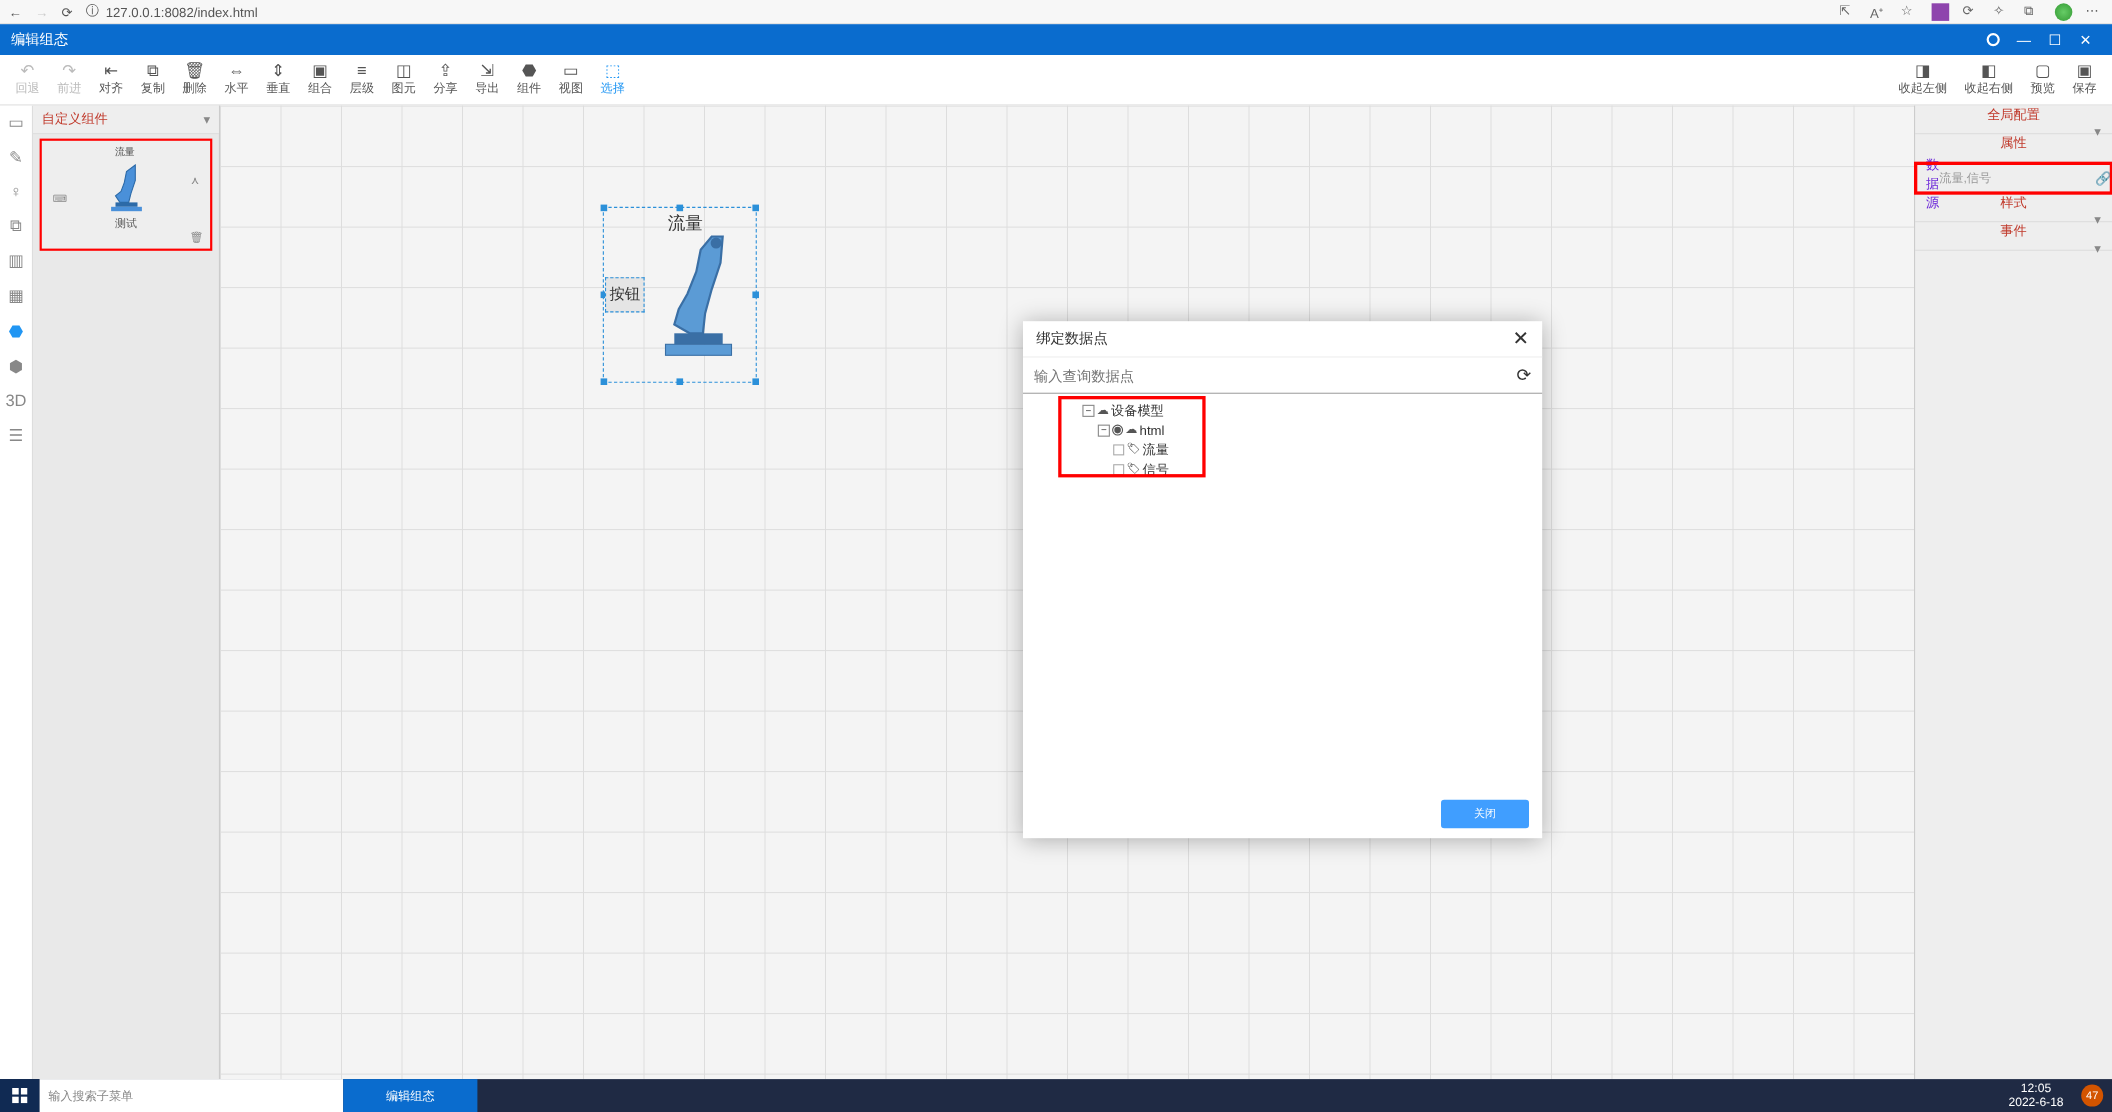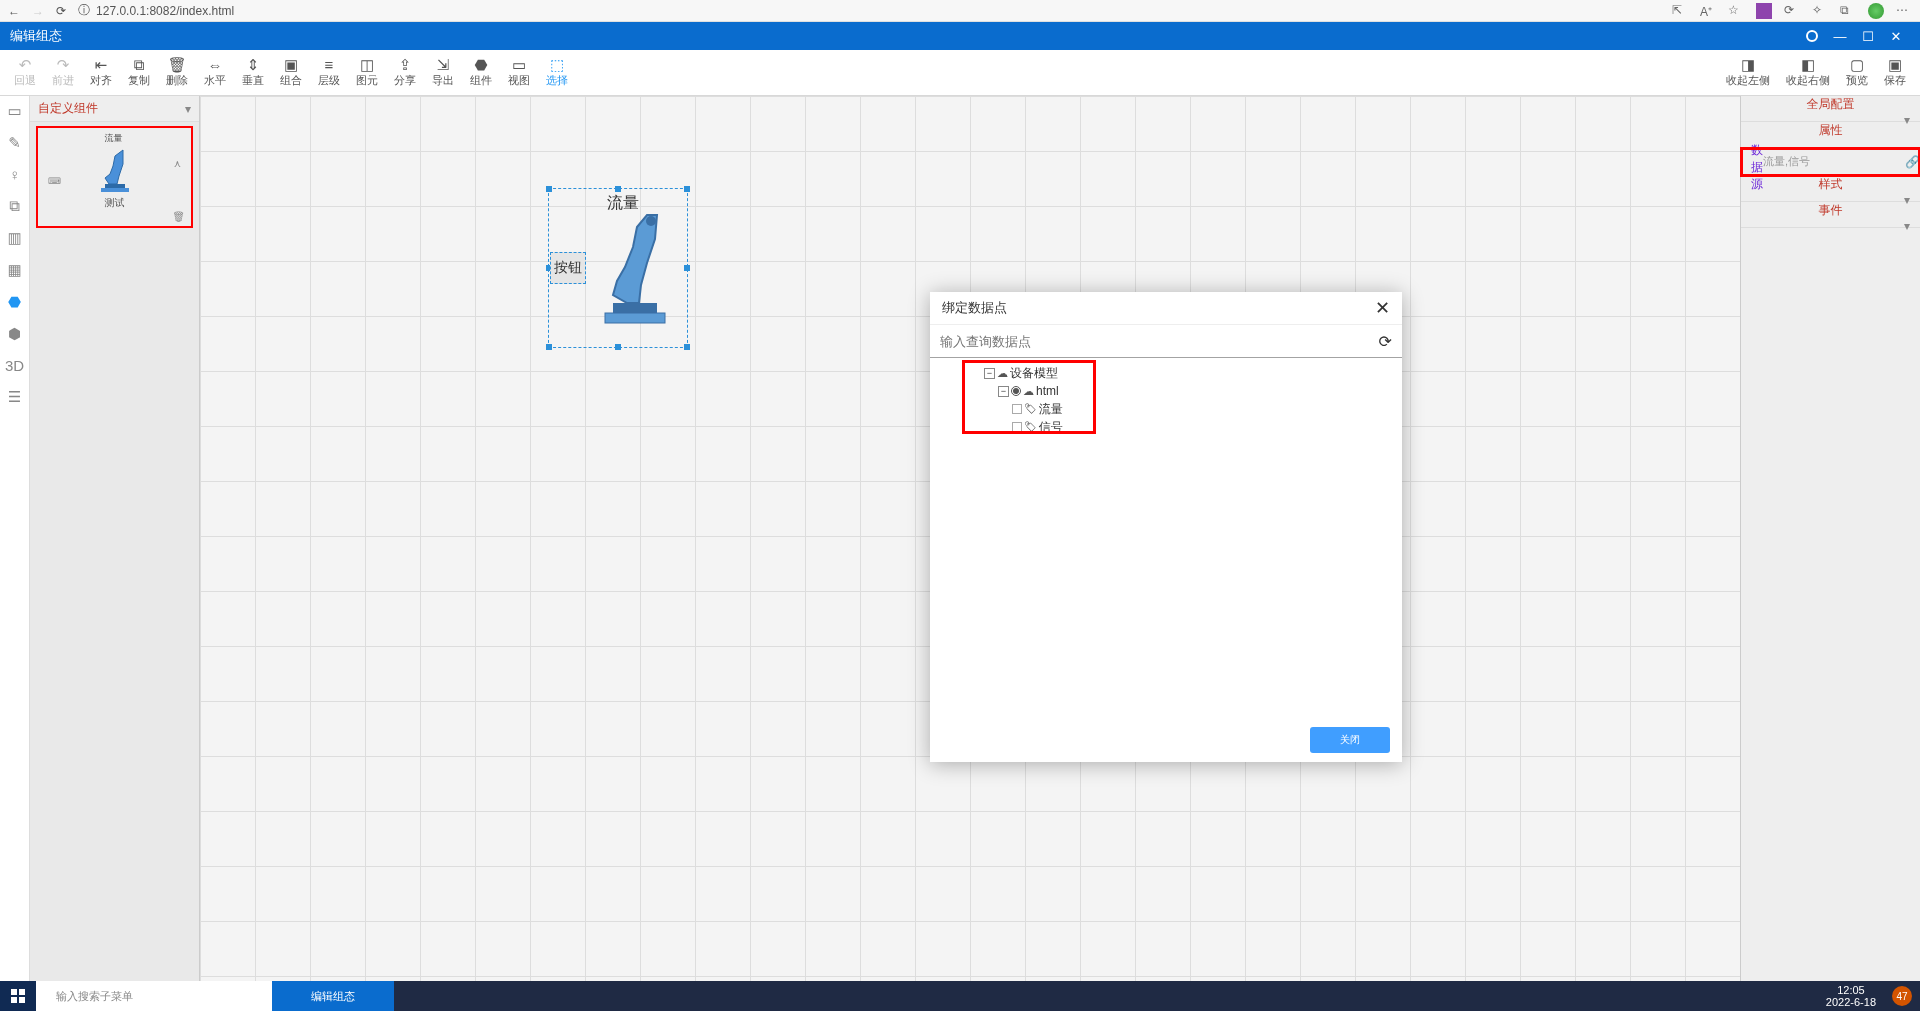--- a/index.html
+++ b/index.html
@@ -80,21 +80,21 @@
 .tree .cloud{font-size:11px;color:#555;}
 .tree .radio{width:10px;height:10px;border:1px solid #555;border-radius:50%;display:inline-block;}
 .tree .radio.on::after{content:"";display:block;width:6px;height:6px;background:#555;border-radius:50%;margin:1px;}
 .tree .cb{width:10px;height:10px;border:1px solid #aaa;display:inline-block;}
 .tree .tag{font-size:10px;}
 .indent1{padding-left:14px;} .indent2{padding-left:28px;}
 
 
 .taskbar { position:absolute; left:0;right:0;bottom:0;height:30px;background:#1f2a44;display:flex;align-items:center;color:#fff;font-size:11px;}
 .taskbar .start{width:36px;height:100%;background:#102a53;display:flex;align-items:center;justify-content:center;}
-.taskbar .search{height:100%;width:236px;background:#fff;color:#888;display:flex;align-items:center;padding:0 20px;}
+.taskbar .search{height:100%;width:276px;background:#fff;color:#888;display:flex;align-items:center;padding:0 8px;}
 .taskbar .task-app{height:100%;width:122px;background:#0a6cce;display:flex;align-items:center;justify-content:center;}
 .taskbar .spacer{flex:1;}
 .taskbar .tray{display:flex;flex-direction:column;align-items:center;justify-content:center;padding:0 8px;line-height:12px;}
 .taskbar .bubble{width:20px;height:20px;border-radius:50%;background:#d35400;display:flex;align-items:center;justify-content:center;margin:0 8px;font-size:10px;}
 
 svg { display:block; }
 </style>
 </head>
 <body>
 

